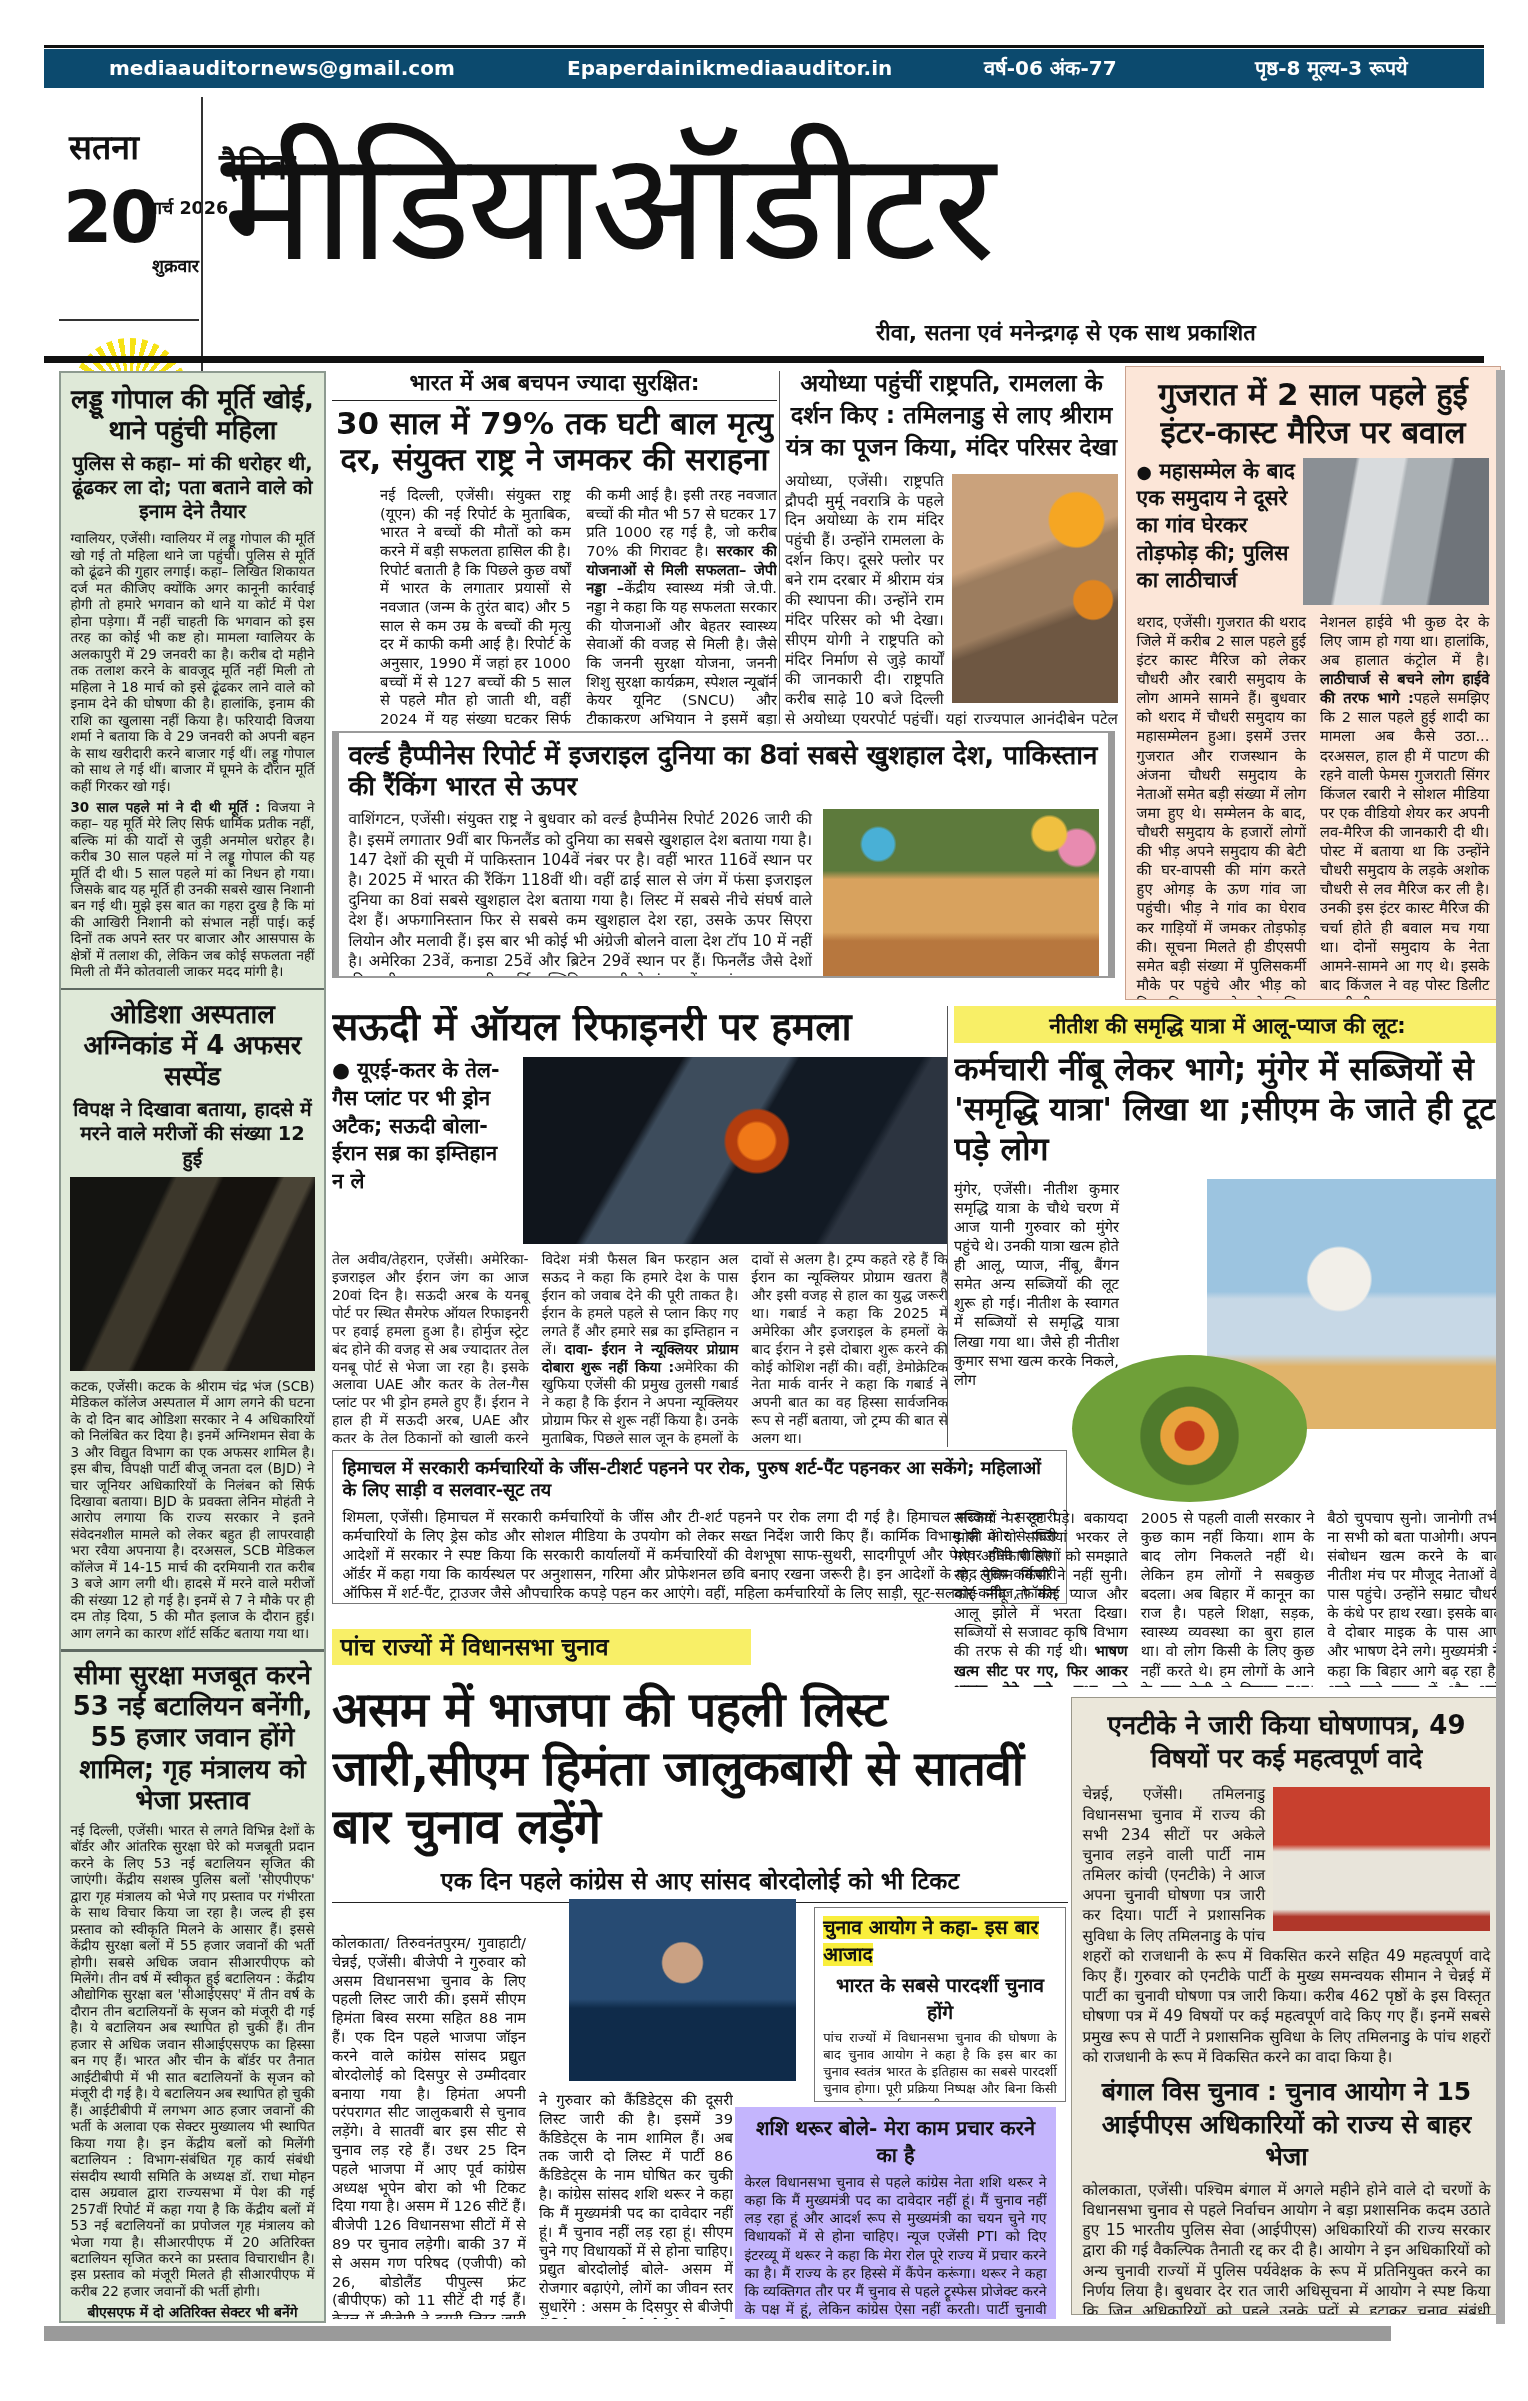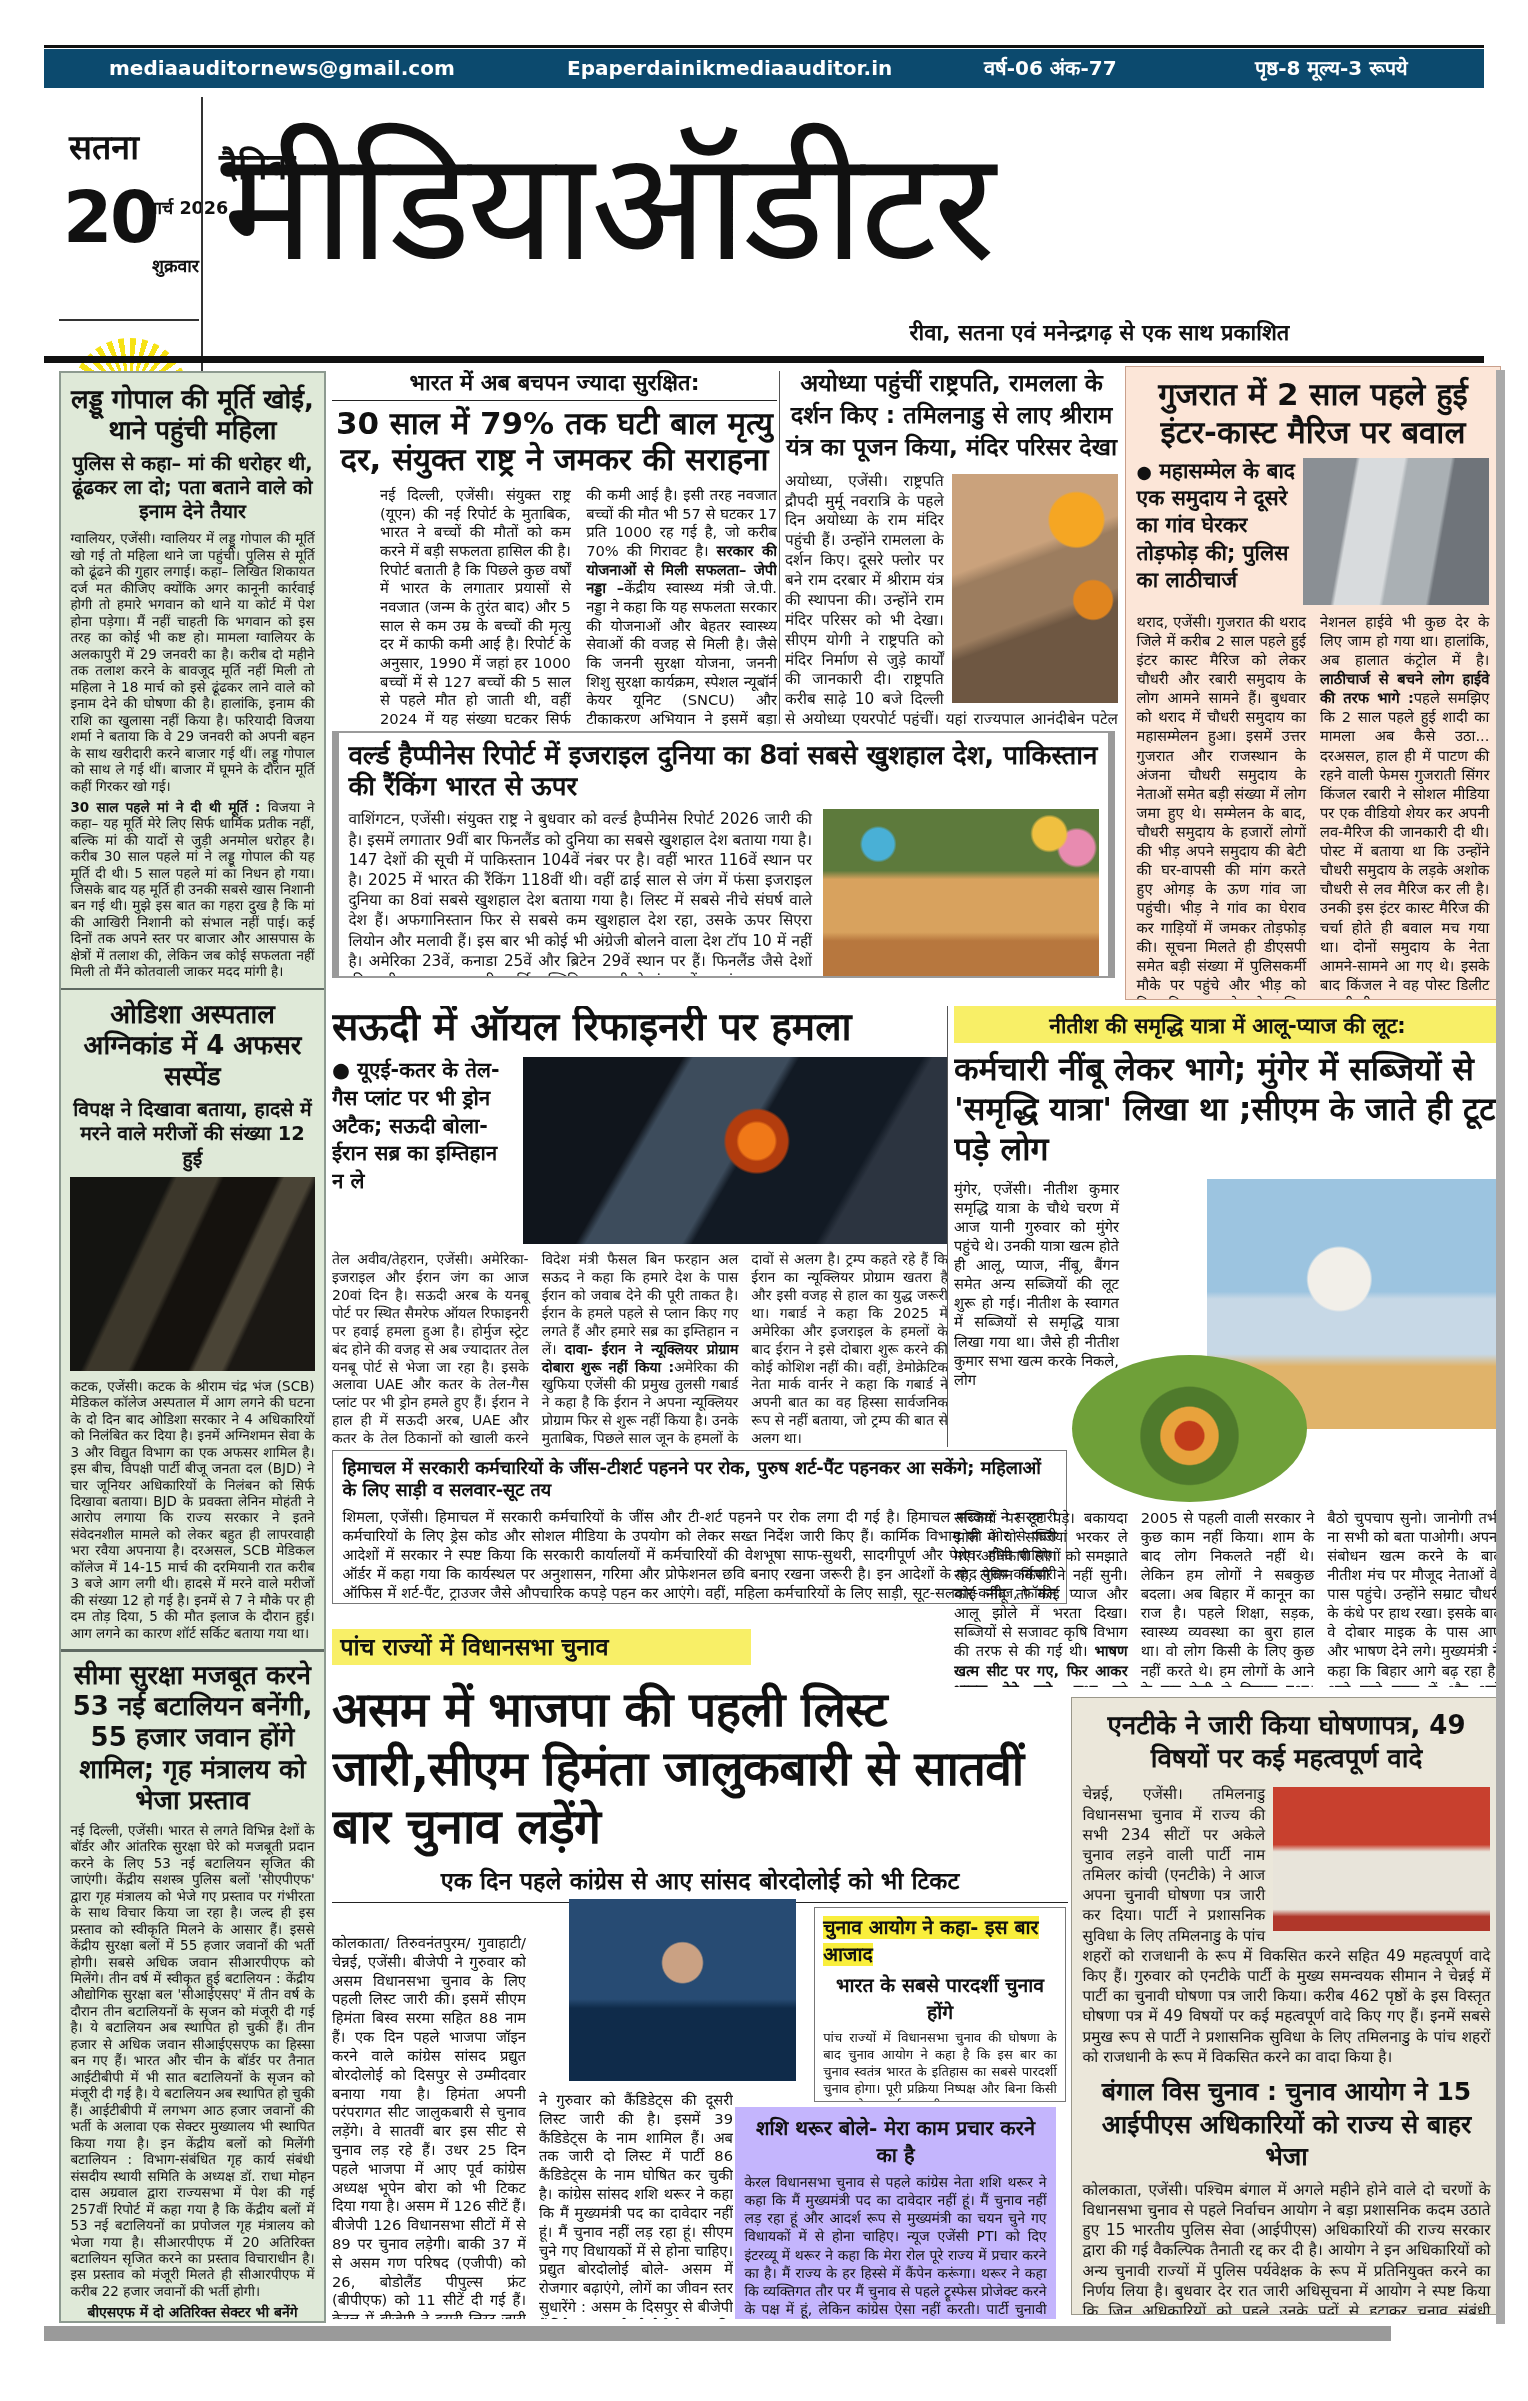--- a/index.html
+++ b/index.html
@@ -21,21 +21,21 @@
   .mh-hline{left:59px;top:319px;width:140px;height:1.8px;background:#333;}
   .mh-vline{left:201px;top:97px;width:1.8px;height:497px;background:#333;}
   .logo{left:71px;top:338px;width:118px;height:118px;border-radius:50%;
         background:radial-gradient(circle at 50% 50%, #fff9c4 0 22%, rgba(255,255,255,0) 23%),
         repeating-conic-gradient(#f6e214 0deg 6deg, #ffffff 6deg 12deg);}
   .logo-caption{left:63px;top:604px;width:94px;height:25px;border:1.8px solid #cf1418;border-radius:5.9px;
         color:#cf1418;font-size:10.6px;font-weight:bold;text-align:center;line-height:23.5px;overflow:hidden;background:#fff;}
   .mh-dainik{left:219px;top:141px;font-size:36px;font-weight:bold;}
   .mh-title{left:223px;top:116px;width:1034px;font-size:152px;font-weight:normal;letter-spacing:-3.5px;
             line-height:1.2;white-space:nowrap;}
-  .mh-tagline{left:876px;top:316px;width:447px;font-size:22px;font-weight:bold;text-align:center;}
+  .mh-tagline{left:876px;top:316px;width:447px;font-size:22px;font-weight:bold;}
   .thickrule{left:44px;top:356px;width:1440px;height:6.5px;background:#111;}
   
   .leftcol{left:59px;top:371px;width:267px;height:1952px;background:#dfe9d8;border:2.4px solid #8d9a90;
            box-sizing:border-box;padding:8.2px 9.4px;overflow:hidden;}
   .leftcol h1{margin:2.4px 0 5.9px 0;font-size:26px;line-height:1.2;text-align:center;}
   .leftcol h2{margin:0 0 5.9px 0;font-size:19.4px;line-height:1.25;text-align:center;}
   .leftcol p{margin:0 0 4.7px 0;font-size:13.5px;line-height:1.22;}
   .photo{background:#888;}
   .ph-hospital{width:100%;height:194px;margin:3.5px 0 7px 0;
       background:linear-gradient(115deg,#141411 0 30%,#3c372b 32% 44%,#15120e 46% 62%,#4a4436 64% 72%,#1b1814 74% 100%),#1a1a16;}

